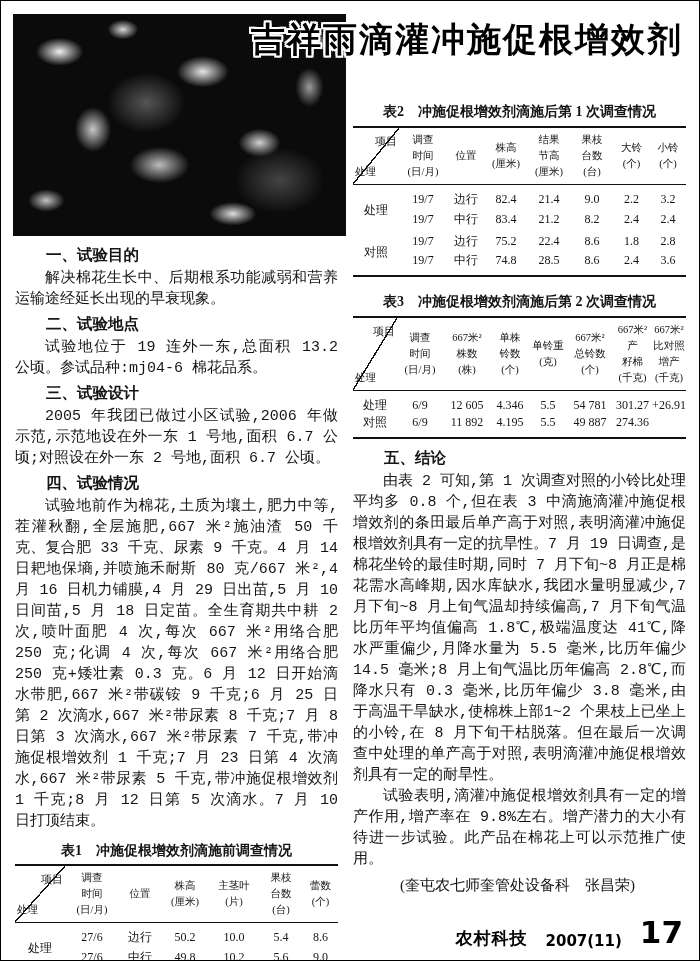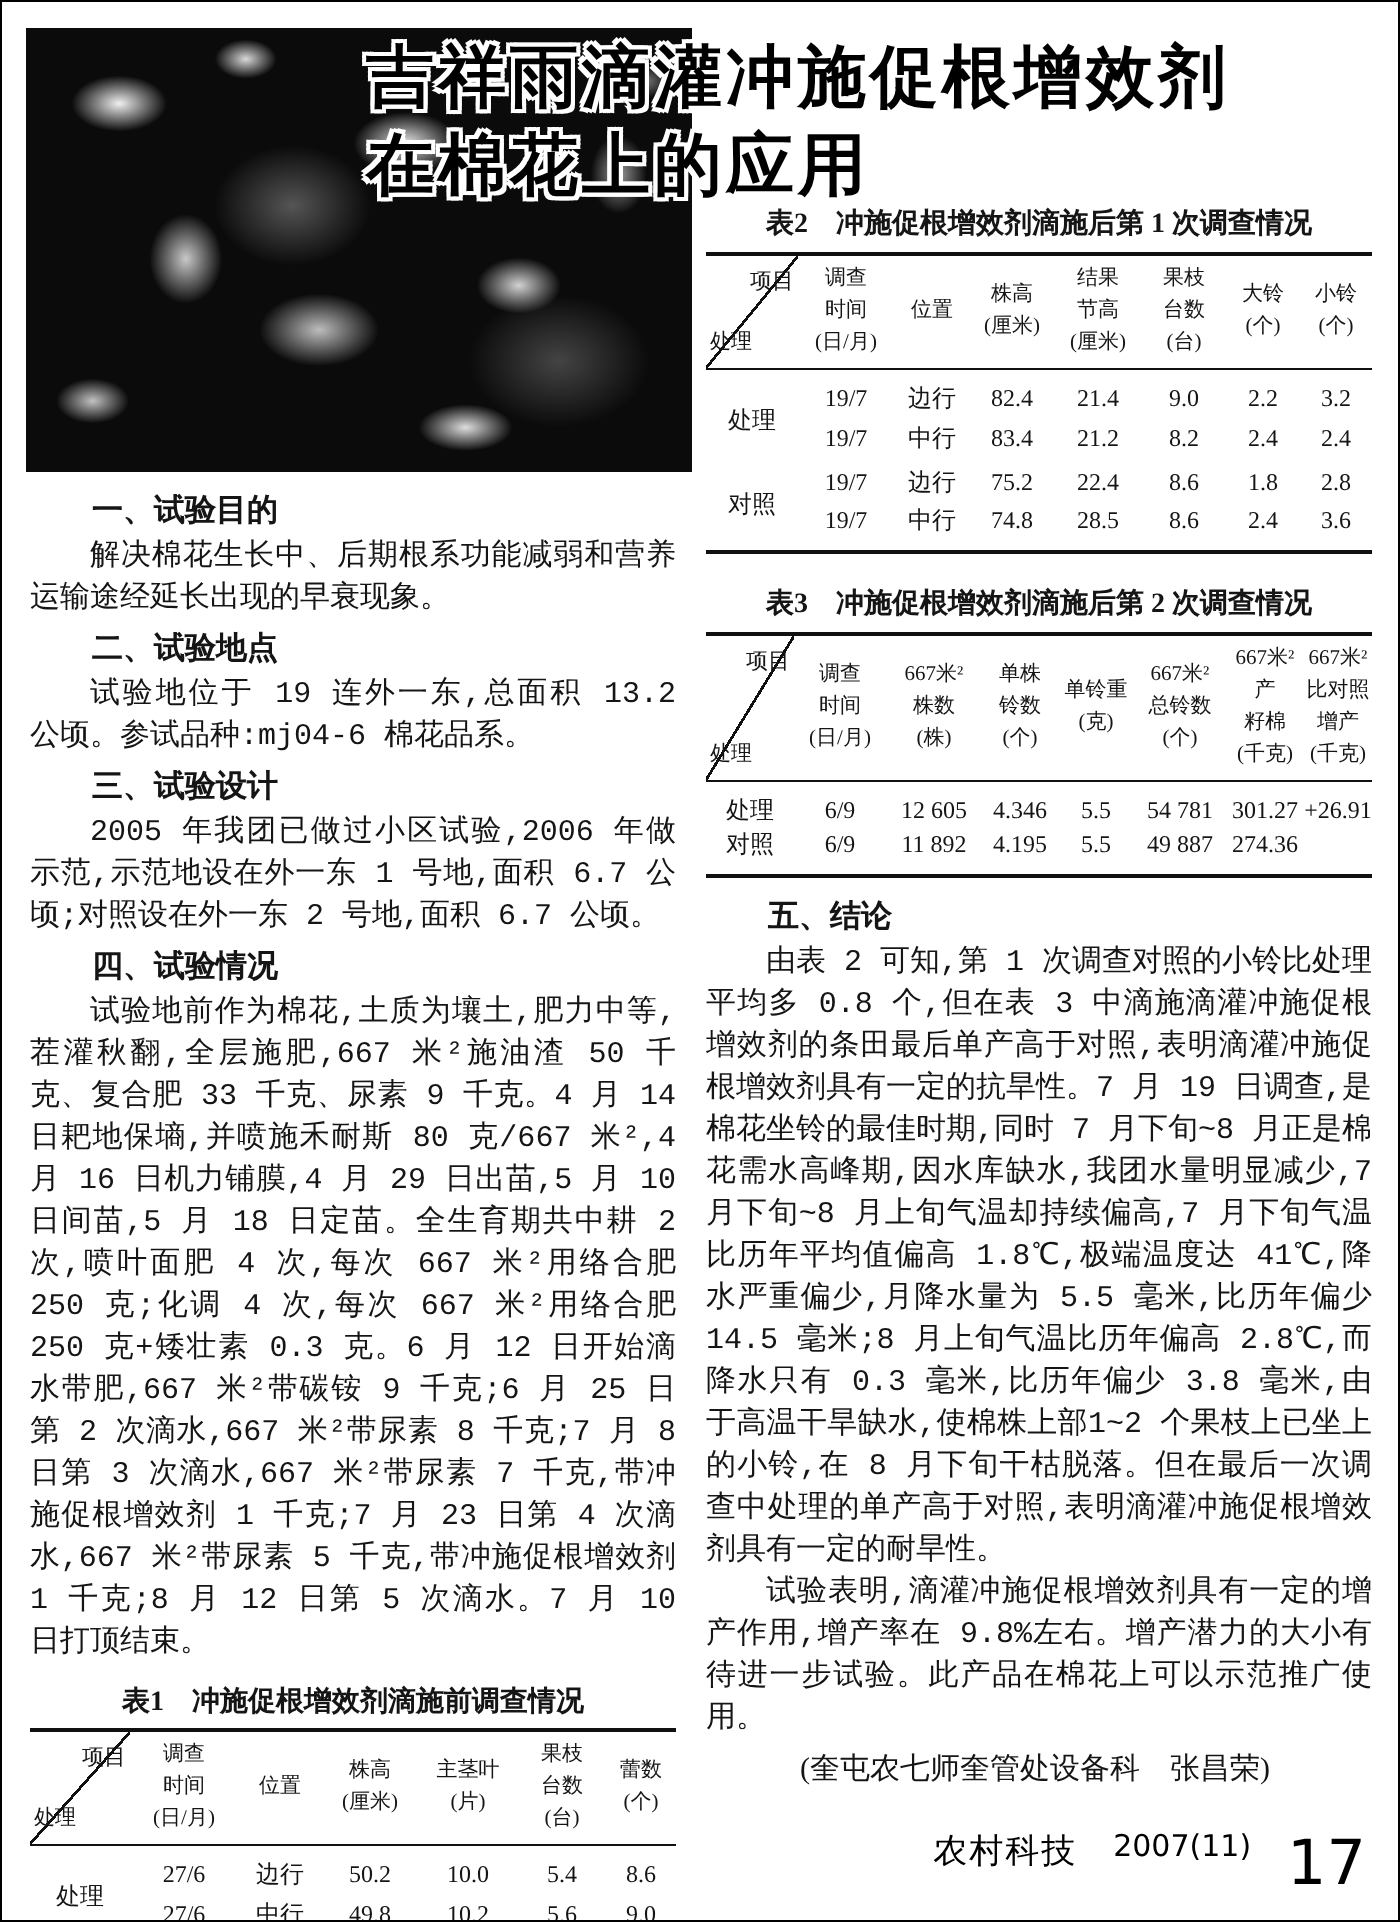--- a/index.html
+++ b/index.html
@@ -23,21 +23,21 @@
       radial-gradient(ellipse 20px 28px at 89% 33%, #9a9a9a, rgba(255,255,255,0) 70%),
       radial-gradient(ellipse 36px 18px at 66% 90%, #dedede, rgba(255,255,255,0) 65%),
       radial-gradient(ellipse 26px 16px at 10% 84%, #c2c2c2, rgba(255,255,255,0) 70%),
       radial-gradient(ellipse 52px 40px at 40% 40%, #555,    rgba(255,255,255,0) 75%),
       radial-gradient(ellipse 60px 44px at 80% 75%, #444,    rgba(255,255,255,0) 75%),
       radial-gradient(ellipse 18px 12px at 93% 12%, #777,    rgba(255,255,255,0) 70%);
   }
   
   .headline {
     position:absolute; left:182px; top:16px; width:500px; z-index:2;
-    text-align:left; font-family:"DejaVu Sans","Liberation Sans",sans-serif;
+    text-align:right; font-family:"DejaVu Sans","Liberation Sans",sans-serif;
     font-weight:bold; font-size:34px; line-height:44px; letter-spacing:2px; color:#000;
     text-shadow:
       -2px -2px 0 #fff, 2px -2px 0 #fff, -2px 2px 0 #fff, 2px 2px 0 #fff,
       0 -2px 0 #fff, 0 2px 0 #fff, -2px 0 0 #fff, 2px 0 0 #fff;
   }
   
   .columns { position:relative; display:flex; gap:15px; padding:0 10px 0 14px; }
   .col-left  { width:323px; padding-top:240px; }
   .col-right { width:333px; padding-top:76px;margin-top:16px; }
   .sec-h {
@@ -66,37 +66,36 @@
       #111 calc(50% + 0.7px), rgba(0,0,0,0) calc(50% + 0.7px));
   }
   th.diag .dt-top { position:absolute; top:5px; right:2px; font-size:11px; }
   th.diag .dt-bot { position:absolute; bottom:5px; left:2px; font-size:10.5px; }
   .t1 { margin-bottom:4px; }
   .gap-t3 { height:6px; }
   .attribution { text-align:center; font-size:15px; line-height:24px; padding-right:4px; margin-top:3px; }
   
   .footer {
     position:absolute; right:16px; bottom:10px; z-index:3;
-    display:flex; align-items:flex-start; gap:18px;
-    font-family:"DejaVu Sans","Liberation Sans",sans-serif; font-weight:normal; color:#000;
+    display:flex; align-items:flex-end; gap:18px;
+    font-family:"DejaVu Sans","Liberation Sans",sans-serif; font-weight:bold; color:#000;
   }
   .footer .journal { font-size:17px; letter-spacing:1px; }
   .footer .issue   { font-size:15px; }
   .footer .pageno  { font-size:31px; }
 </style>
 </head>
 <body>
 
 <div class="page">
 
   <div class="photo"></div>
 
   <h1 class="headline">
     <span>吉祥雨滴灌冲施促根增效剂</span><br>
-    <span>在棉花上的应用</span>
   </h1>
 
   <div class="columns">
 
     <div class="col-left">
       <div class="sec-h">一、试验目的</div>
       <p class="body-p">解决棉花生长中、后期根系功能减弱和营养运输途经延长出现的早衰现象。</p>
 
       <div class="sec-h">二、试验地点</div>
       <p class="body-p">试验地位于 19 连外一东,总面积 13.2 公顷。参试品种:mj04-6 棉花品系。</p>

